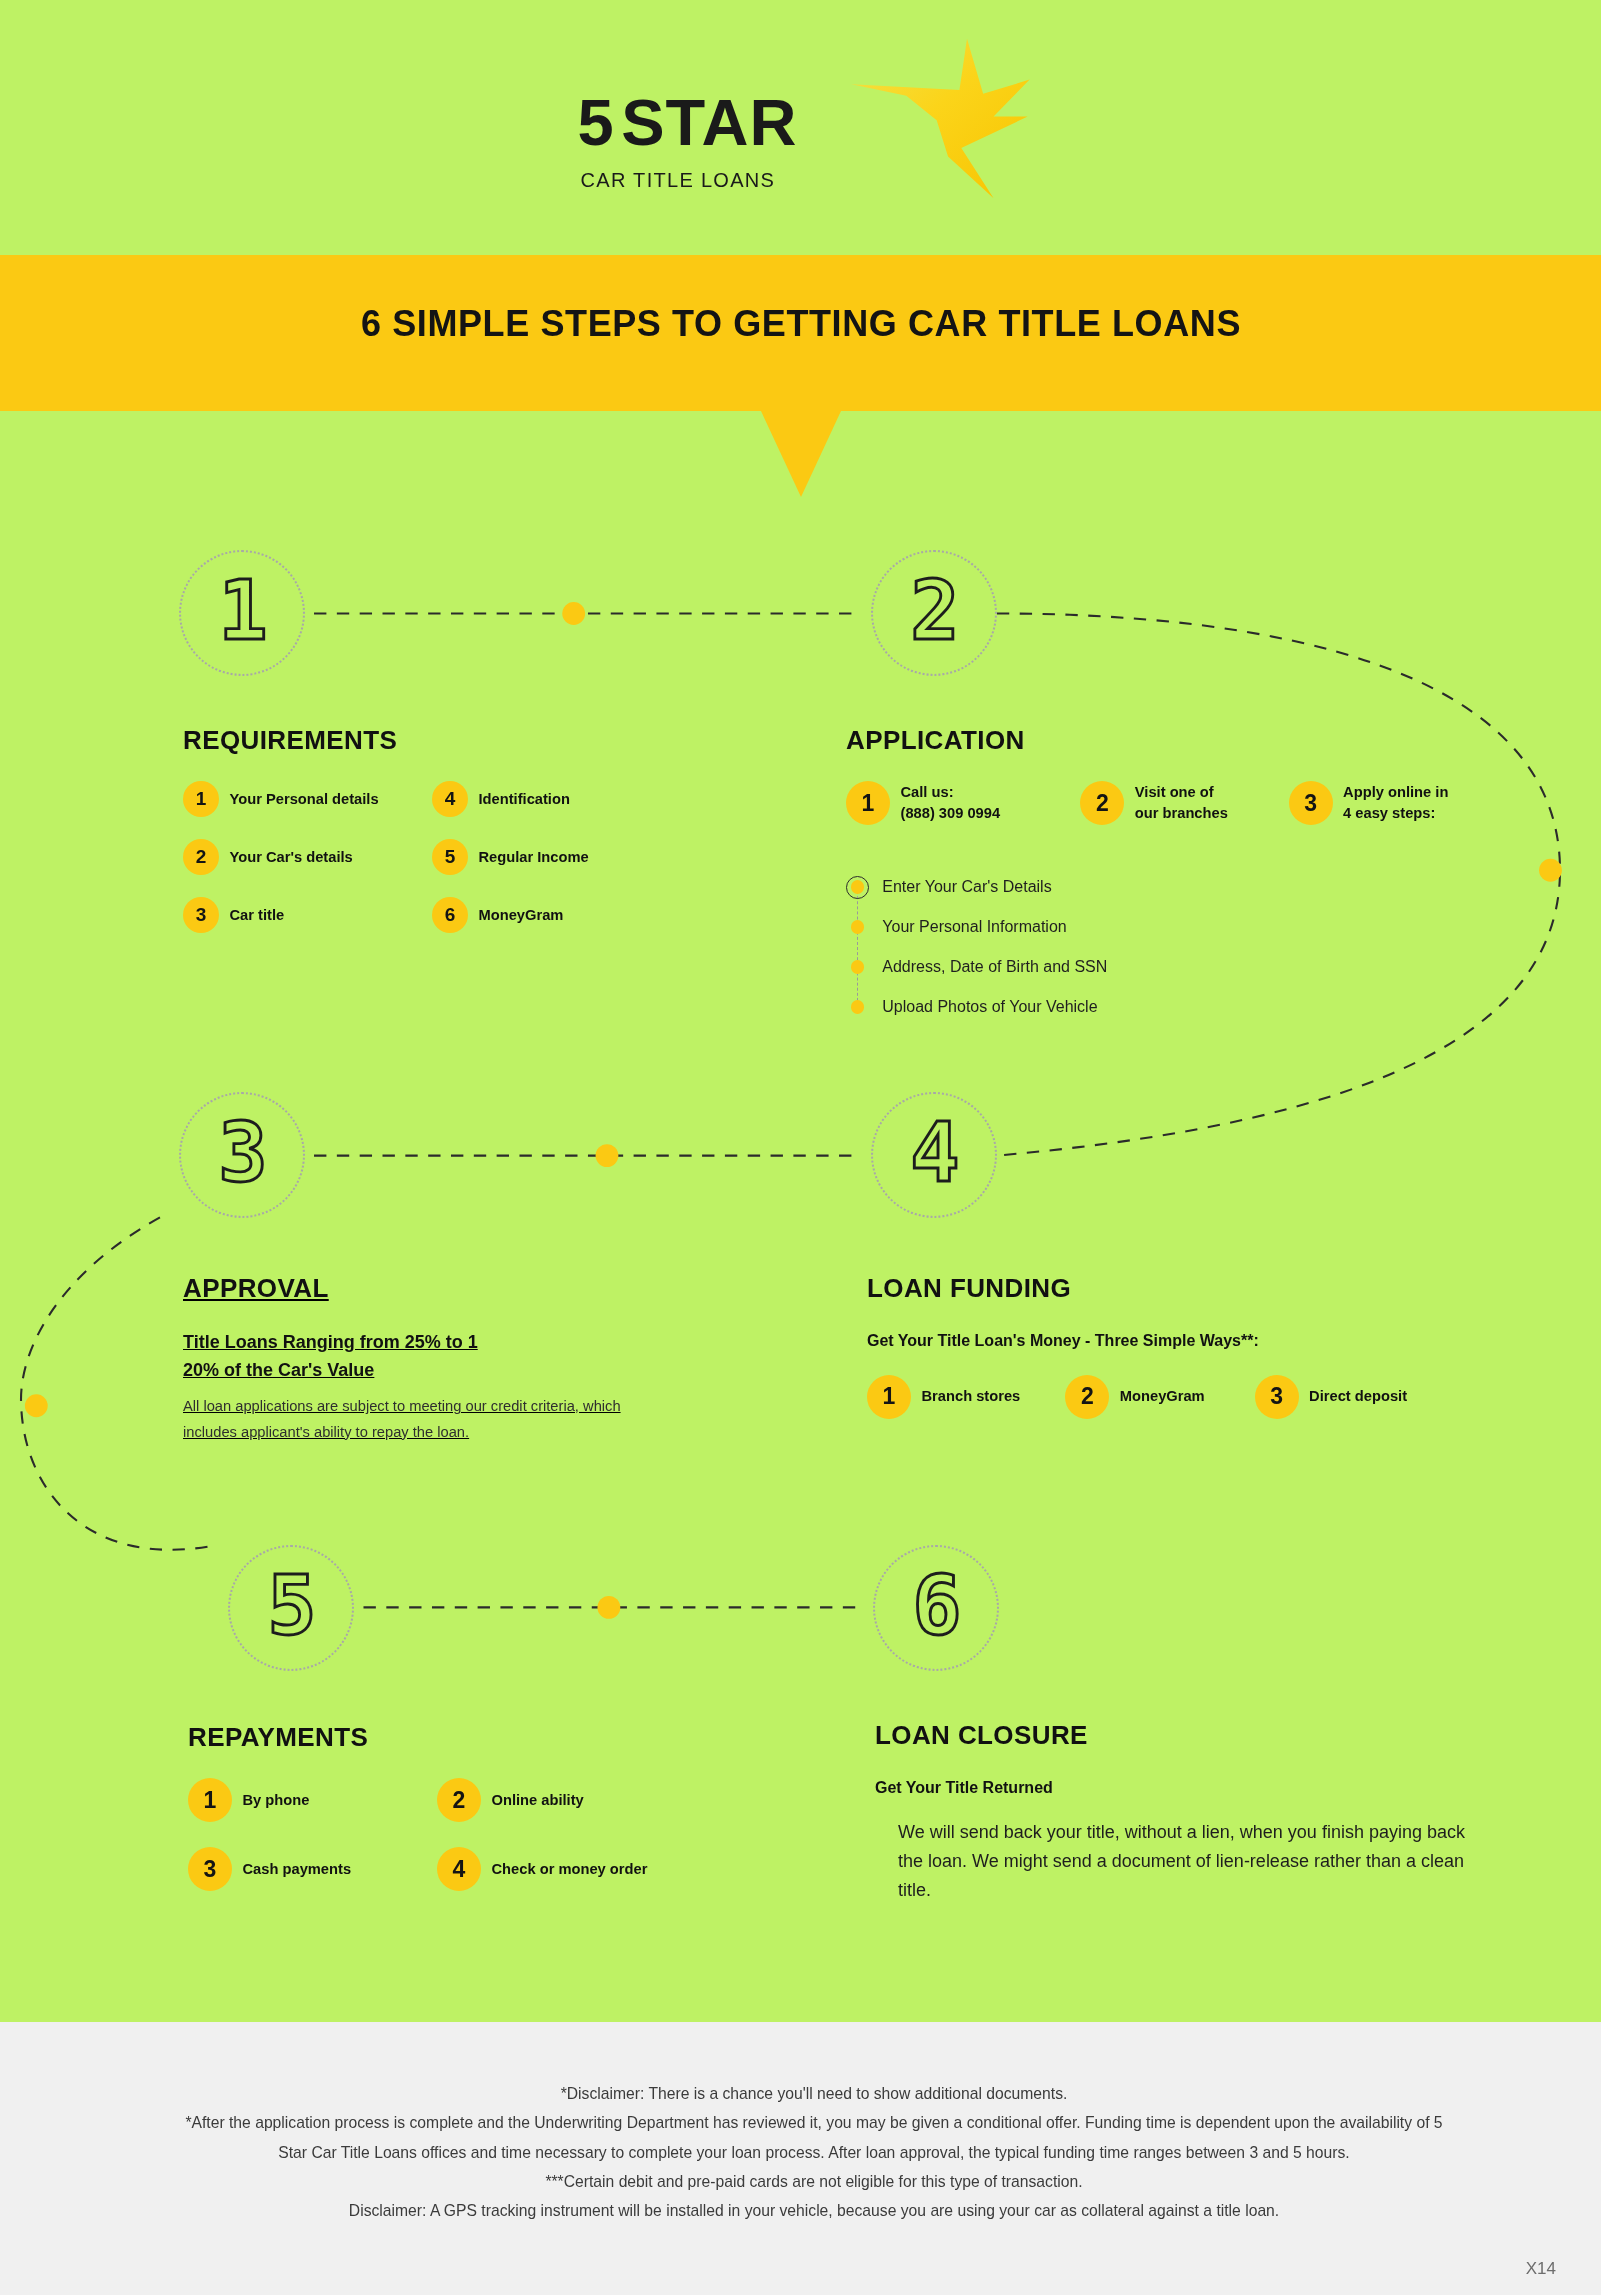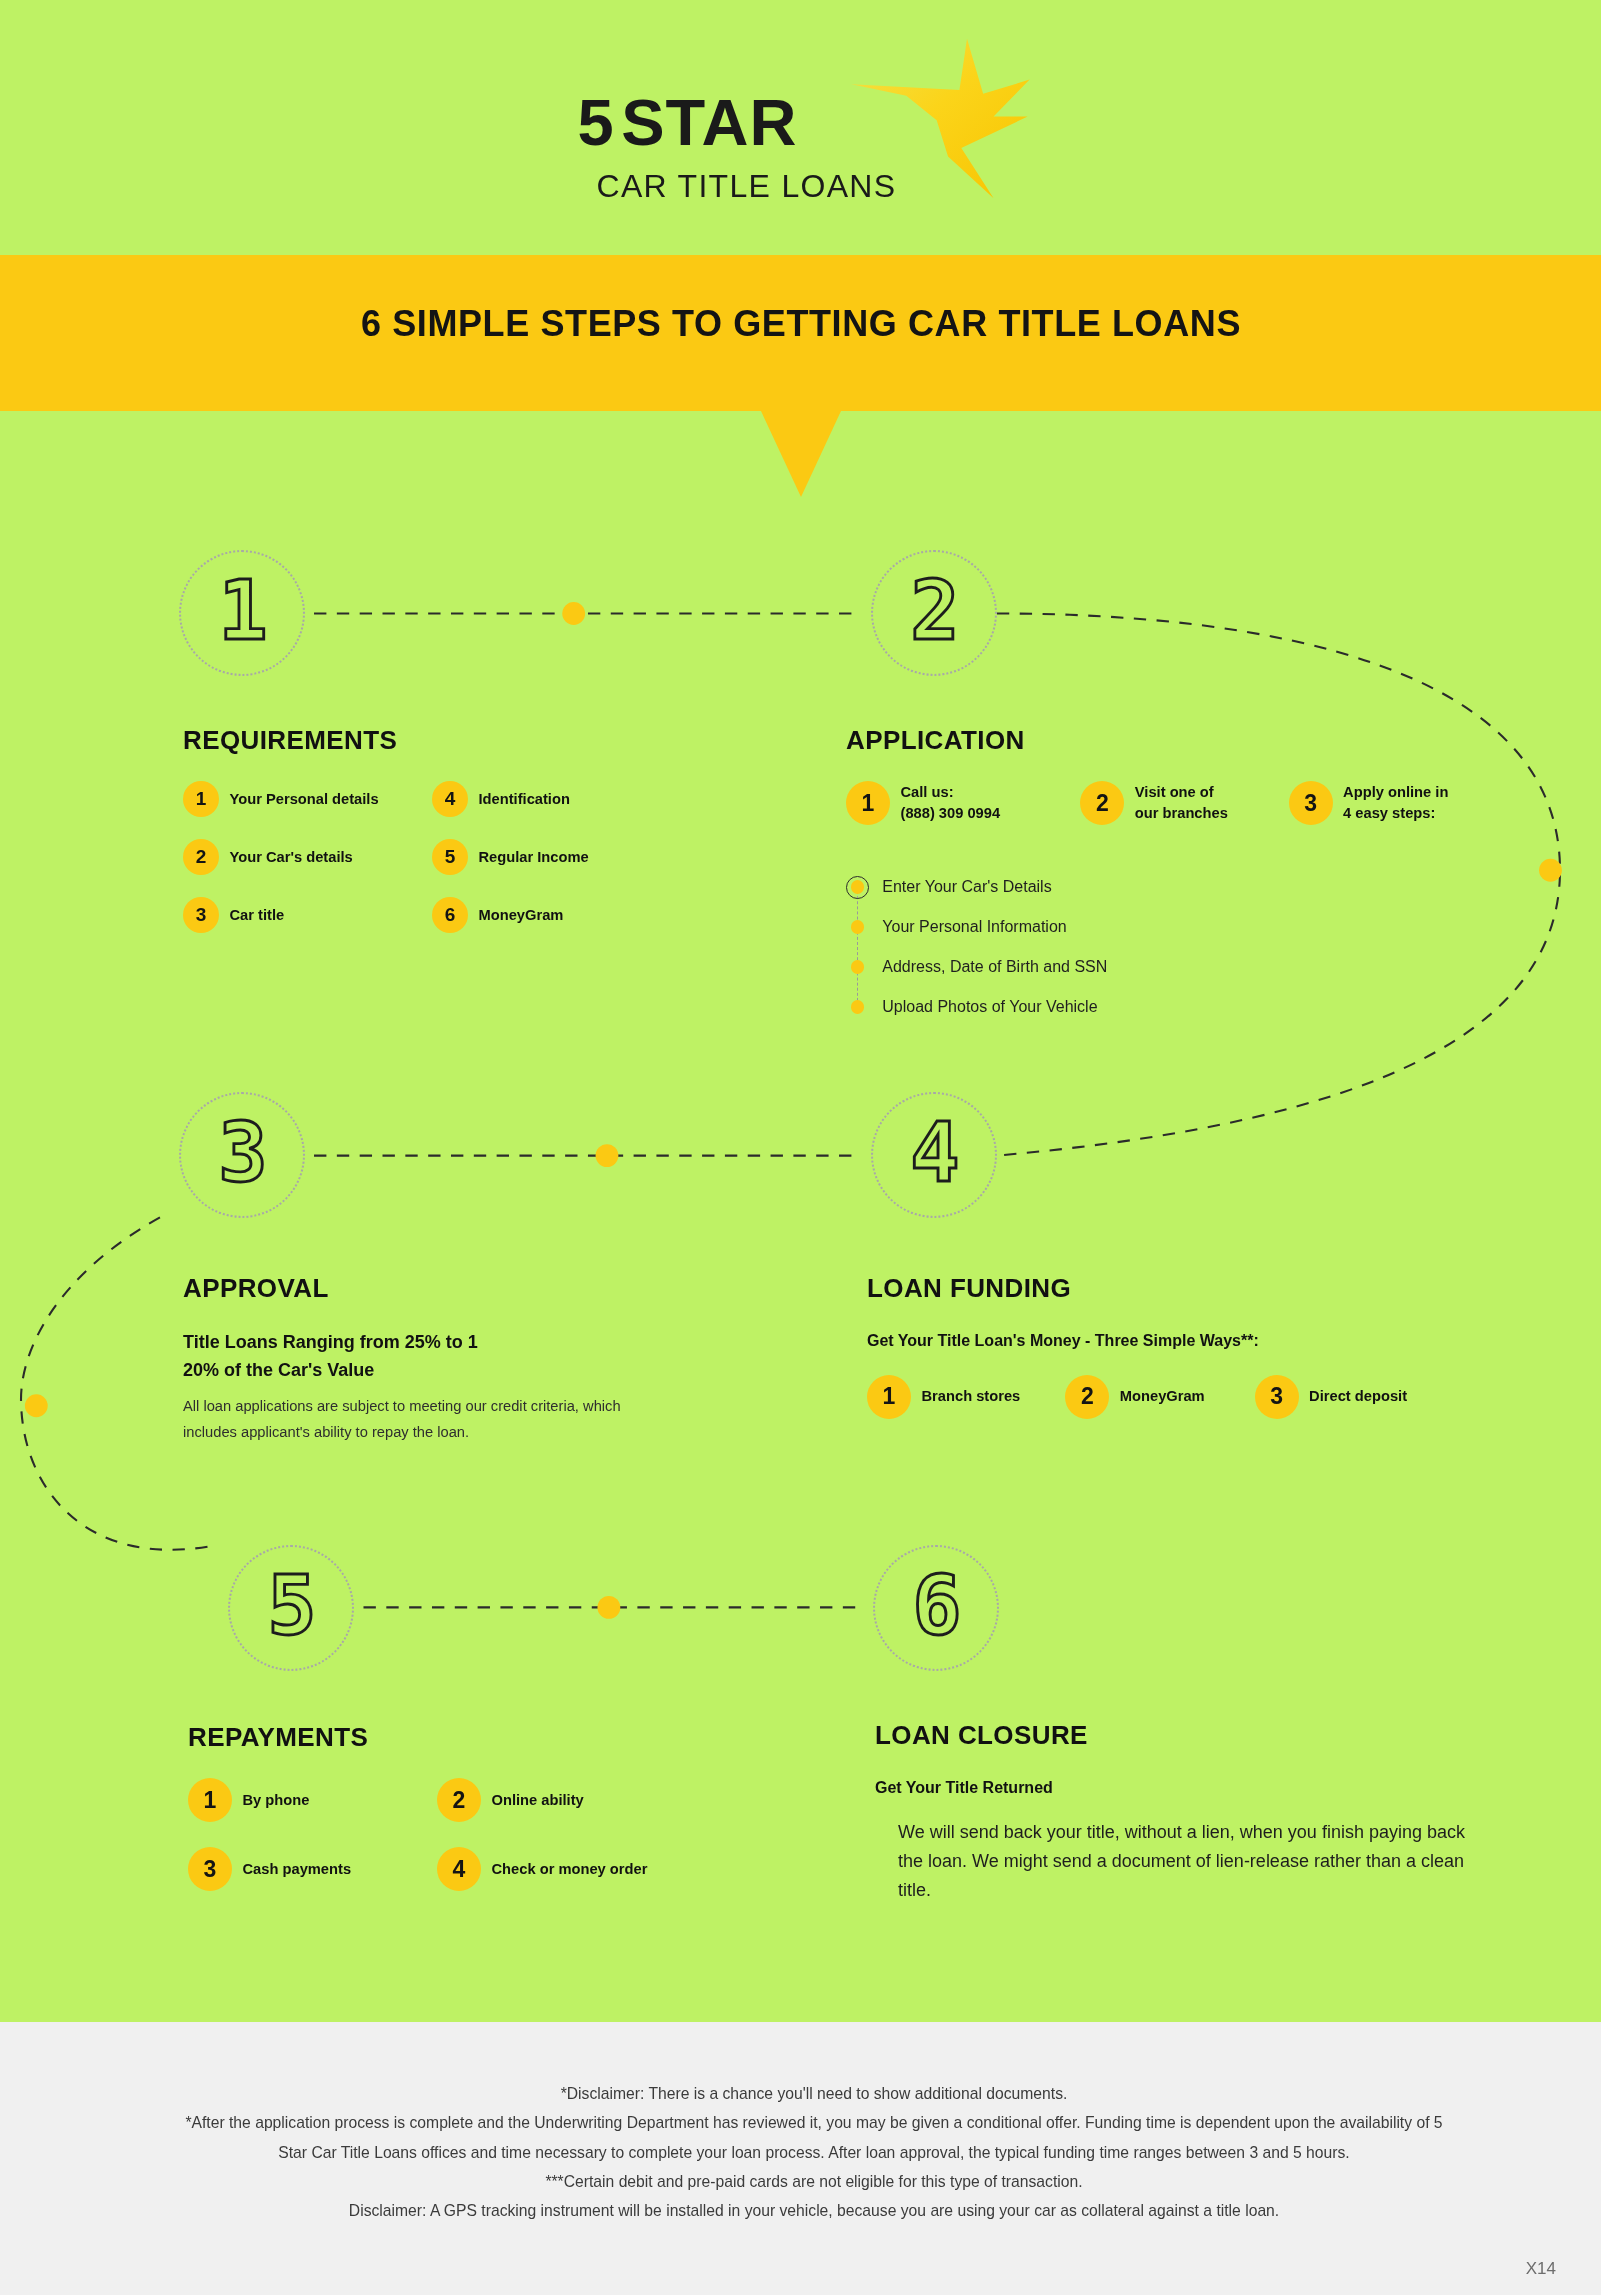--- a/index.html
+++ b/index.html
@@ -32,22 +32,22 @@
     left: 0; top: 55px;
     font-size: 65px;
     font-weight: bold;
     letter-spacing: 1px;
     color: #1a1a1a;
     line-height: 1;
   }
   #logo-five-star .sp { letter-spacing: 7.6px; }
   #logo-sub {
     position: absolute;
-    left: 19px; top: 135px;
-    font-size: 32px;
+    left: 3px; top: 135px;
+    font-size: 20px;
     letter-spacing: 1.3px;
     color: #1a1a1a;
     line-height: 1;
   }
   #logo-star {
     position: absolute;
     right: -5.7px; top: 0px;
     width: 181px; height: 166px;
   }
 
@@ -378,21 +378,21 @@
       </div>
       <div class="vstep">
         <span class="vstep-marker">
             <span class="inner"></span>
           </span>
         <span class="vstep-label">Upload Photos of Your Vehicle</span>
       </div>
     </div>
   </div>
 
-  <div class="section" style="left:183px; top:1273px; width:533px;">
+  <div class="section" style="left:183px; top:1273px; width:533px;text-decoration:underline;">
     <div class="sec-head">APPROVAL</div>
     <div class="sec-sub" style="font-size:18px; white-space:pre-line;">Title Loans Ranging from 25% to 1
 20% of the Car's Value</div>
     <div class="sec-body" style="margin-top:9.5px; max-width:476px;">All loan applications are subject to meeting our credit criteria, which includes applicant's ability to repay the loan.</div>
   </div>
 
   <div class="section" style="left:867px; top:1273px; width:704px;">
     <div class="sec-head">LOAN FUNDING</div>
     <div class="sec-sub" style="margin-bottom:21px;">Get Your Title Loan's Money - Three Simple Ways**:</div>
     <div class="pill-row">

